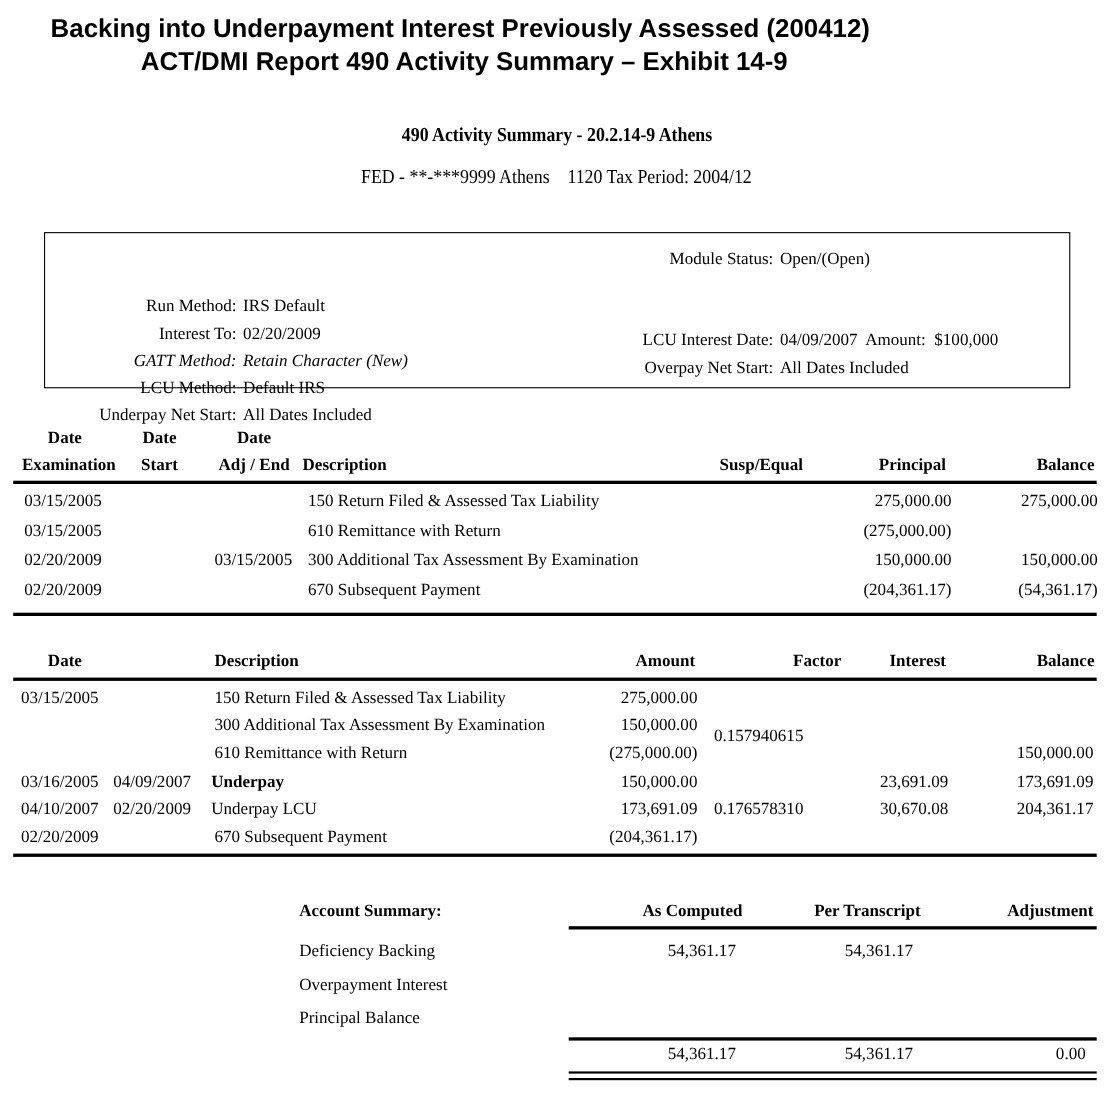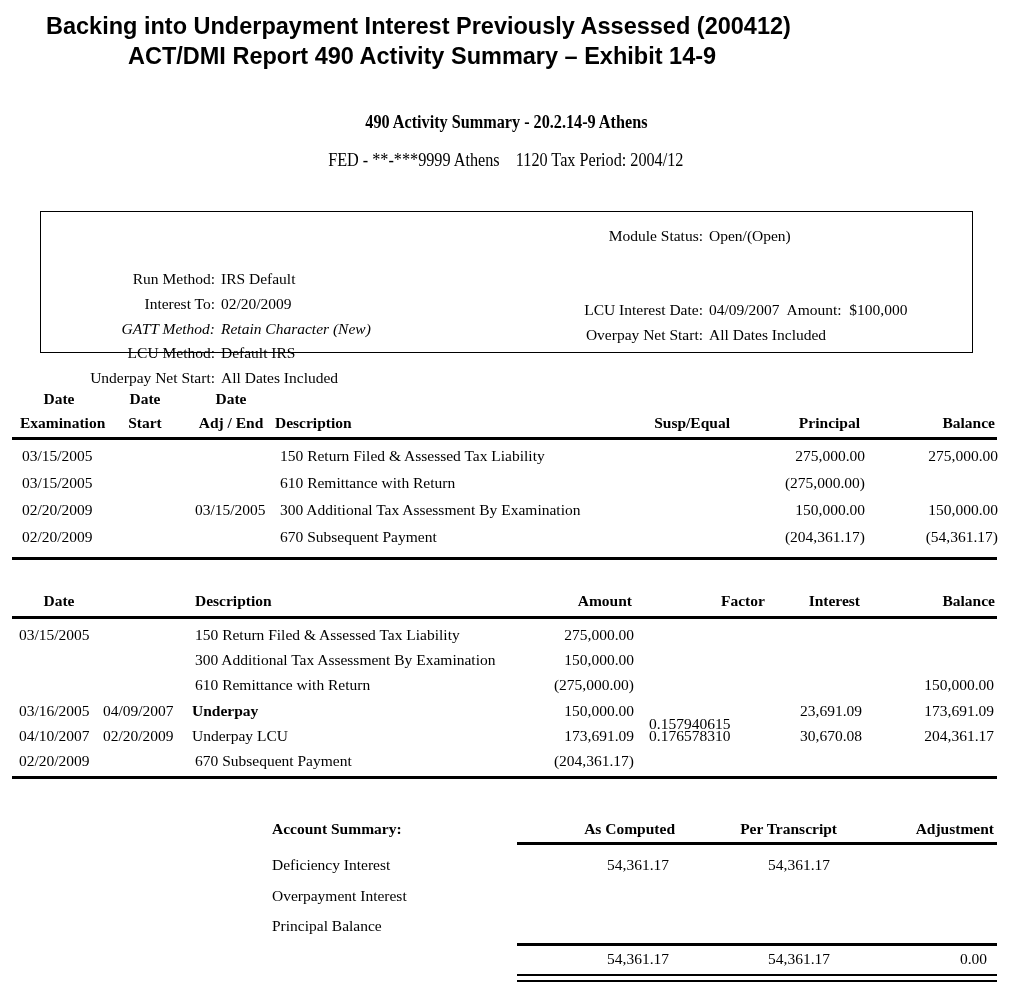--- a/index.html
+++ b/index.html
@@ -138,21 +138,21 @@
         <div class="tbl-text r" style="left:520px;top:676.4px;width:114px;">(275,000.00)</div>
         <div class="tbl-text " style="left:649px;top:676.4px;"></div>
         <div class="tbl-text r" style="left:760px;top:676.4px;width:102px;"></div>
         <div class="tbl-text r" style="left:880px;top:676.4px;width:114px;">150,000.00</div>
       </div>
       <div>
         <div class="tbl-text " style="left:19px;top:701.6px;">03/16/2005</div>
         <div class="tbl-text " style="left:103px;top:701.6px;">04/09/2007</div>
         <div class="tbl-text " style="left:192px;top:701.6px;font-weight:bold;">Underpay</div>
         <div class="tbl-text r" style="left:520px;top:701.6px;width:114px;">150,000.00</div>
-        <div class="tbl-text " style="left:649px;top:715px;">0.157940615</div>
+        <div class="tbl-text " style="left:649px;top:661px;">0.157940615</div>
         <div class="tbl-text r" style="left:760px;top:701.6px;width:102px;">23,691.09</div>
         <div class="tbl-text r" style="left:880px;top:701.6px;width:114px;">173,691.09</div>
       </div>
       <div>
         <div class="tbl-text " style="left:19px;top:726.8px;">04/10/2007</div>
         <div class="tbl-text " style="left:103px;top:726.8px;">02/20/2009</div>
         <div class="tbl-text " style="left:192px;top:726.8px;">Underpay LCU</div>
         <div class="tbl-text r" style="left:520px;top:726.8px;width:114px;">173,691.09</div>
         <div class="tbl-text " style="left:649px;top:726.8px;">0.176578310</div>
         <div class="tbl-text r" style="left:760px;top:726.8px;width:102px;">30,670.08</div>
@@ -173,21 +173,21 @@
 
 <div class="serif">
   <div class="hdr" style="left:272px;top:820px;">Account Summary:</div>
   <div class="hdr r" style="left:560px;top:820px;width:115px;">As Computed</div>
   <div class="hdr r" style="left:720px;top:820px;width:117px;">Per Transcript</div>
   <div class="hdr r" style="left:880px;top:820px;width:114px;">Adjustment</div>
   <div class="rule" style="left:517px;top:842px;width:480px;height:3px;"></div>
 
   <div id="sum-rows">
       <div>
-        <div class="tbl-text " style="left:272px;top:856px;">Deficiency Interest</div>
+        <div class="tbl-text " style="left:272px;top:856px;">Deficiency Backing</div>
         <div class="tbl-text r" style="left:560px;top:856px;width:109px;">54,361.17</div>
         <div class="tbl-text r" style="left:720px;top:856px;width:110px;">54,361.17</div>
         <div class="tbl-text r" style="left:880px;top:856px;width:107px;"></div>
       </div>
       <div>
         <div class="tbl-text " style="left:272px;top:886.5px;">Overpayment Interest</div>
         <div class="tbl-text r" style="left:560px;top:886.5px;width:109px;"></div>
         <div class="tbl-text r" style="left:720px;top:886.5px;width:110px;"></div>
         <div class="tbl-text r" style="left:880px;top:886.5px;width:107px;"></div>
       </div>

